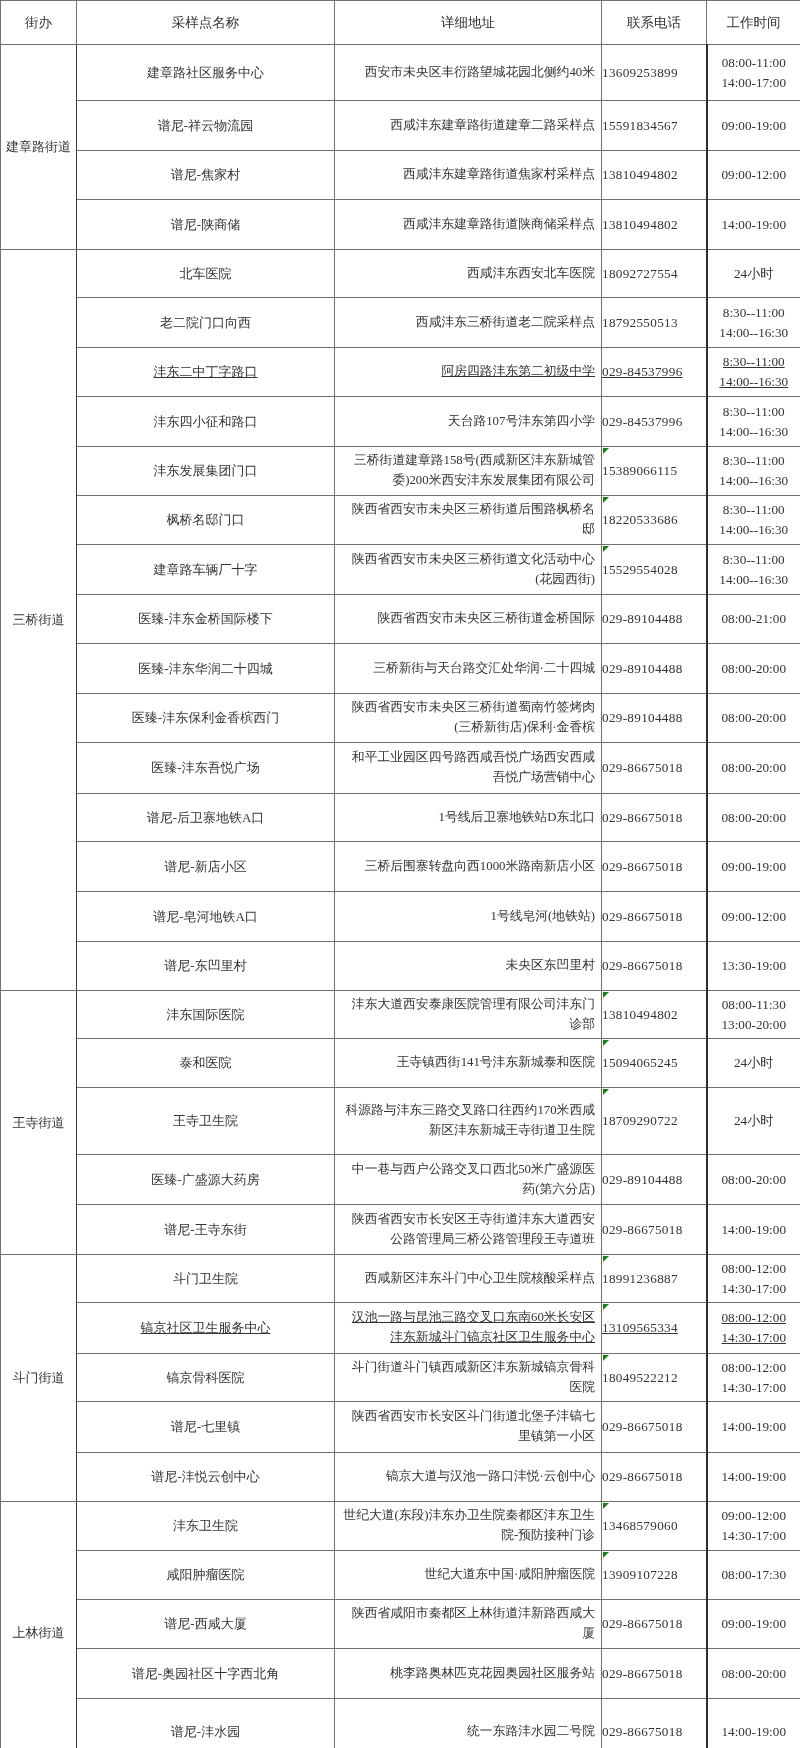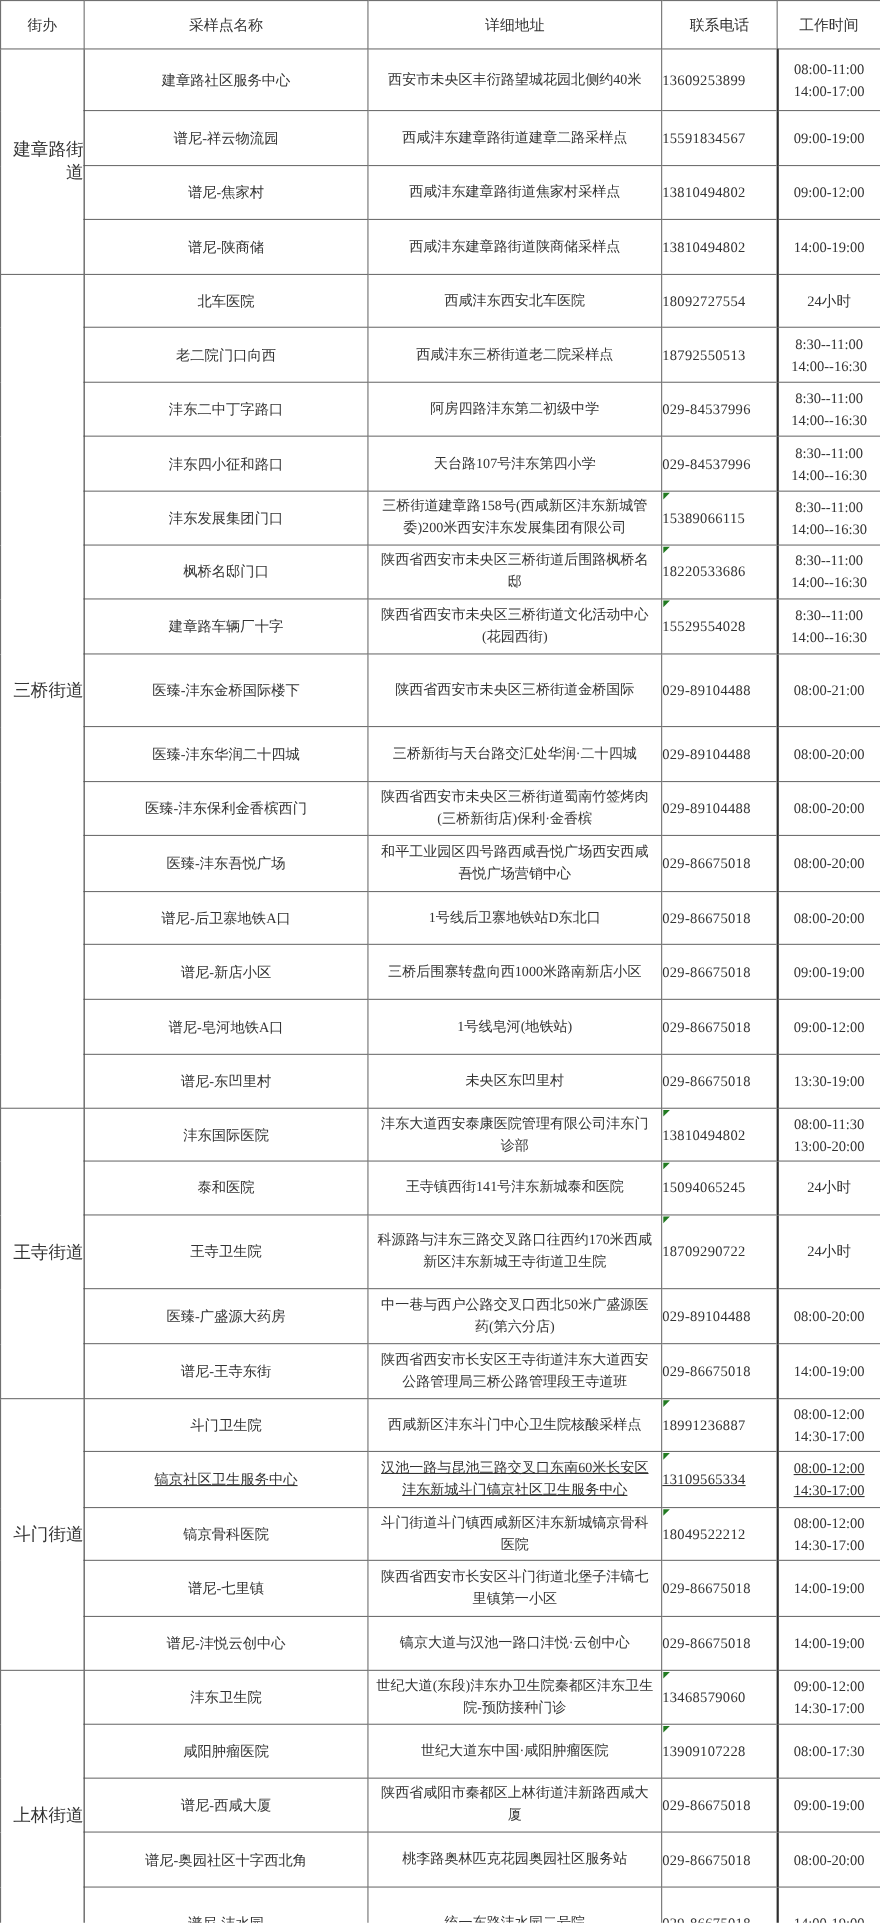--- a/index.html
+++ b/index.html
@@ -29,27 +29,27 @@
     font-weight:normal;
     font-size:13px;
     color:var(--text);
     padding:0;
     overflow:hidden;
   }
   
   table{border:1px solid var(--border-dark);}
   th{height:43px;text-align:center;font-size:13.5px;}
   td.street{
-    text-align:right;
+    text-align:center;
     border-right:1px solid var(--border-dark);
-    font-size:16px;
+    font-size:13px;
   }
   td.name{text-align:center;}
   td.addr{
-    text-align:center;
+    text-align:right;
     padding:3px 6px;
     line-height:1.55;
     border-left:1px solid var(--border-light);
     font-size:12.8px;
   }
   td.phone{
     position:relative;
     border-left:1px solid var(--border-light);
     font-size:13.2px;
     letter-spacing:0.3px;
@@ -136,21 +136,21 @@
       </tr>
       <tr style="height: 50px;">
         <td class="name">老二院门口向西</td>
         <td class="addr">西咸沣东三桥街道老二院采样点</td>
         <td class="phone">18792550513</td>
         <td class="hours">
           <div>8:30--11:00</div>
           <div>14:00--16:30</div>
         </td>
       </tr>
-      <tr style="height: 49px;">
+      <tr style="height: 49px; text-decoration: underline;">
         <td class="name">沣东二中丁字路口</td>
         <td class="addr">阿房四路沣东第二初级中学</td>
         <td class="phone">029-84537996</td>
         <td class="hours">
           <div>8:30--11:00</div>
           <div>14:00--16:30</div>
         </td>
       </tr>
       <tr style="height: 50px;">
         <td class="name">沣东四小征和路口</td>
@@ -181,21 +181,21 @@
       </tr>
       <tr style="height: 50px;">
         <td class="name">建章路车辆厂十字</td>
         <td class="addr">陕西省西安市未央区三桥街道文化活动中心(花园西街)</td>
         <td class="phone">15529554028<span class="tri"></span></td>
         <td class="hours">
           <div>8:30--11:00</div>
           <div>14:00--16:30</div>
         </td>
       </tr>
-      <tr style="height: 66px;">
+      <tr style="height: 49px;">
         <td class="name">医臻-沣东金桥国际楼下</td>
         <td class="addr">陕西省西安市未央区三桥街道金桥国际</td>
         <td class="phone">029-89104488</td>
         <td class="hours">
           <div>08:00-21:00</div>
         </td>
       </tr>
       <tr style="height: 50px;">
         <td class="name">医臻-沣东华润二十四城</td>
         <td class="addr">三桥新街与天台路交汇处华润·二十四城</td>

